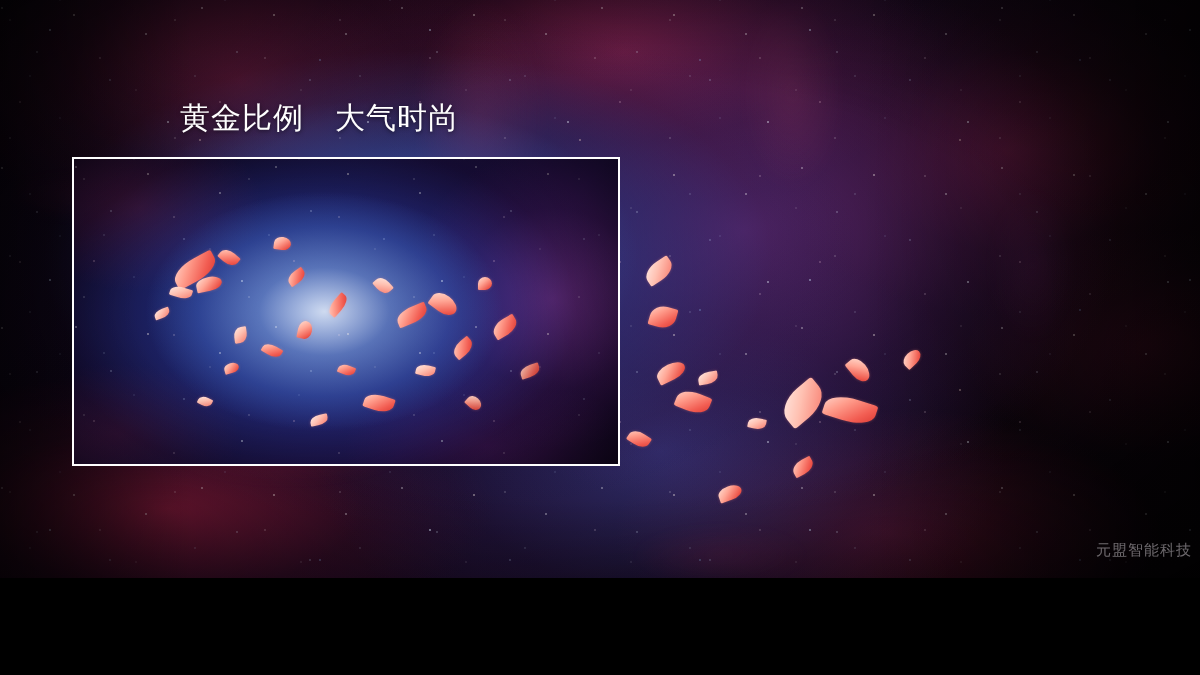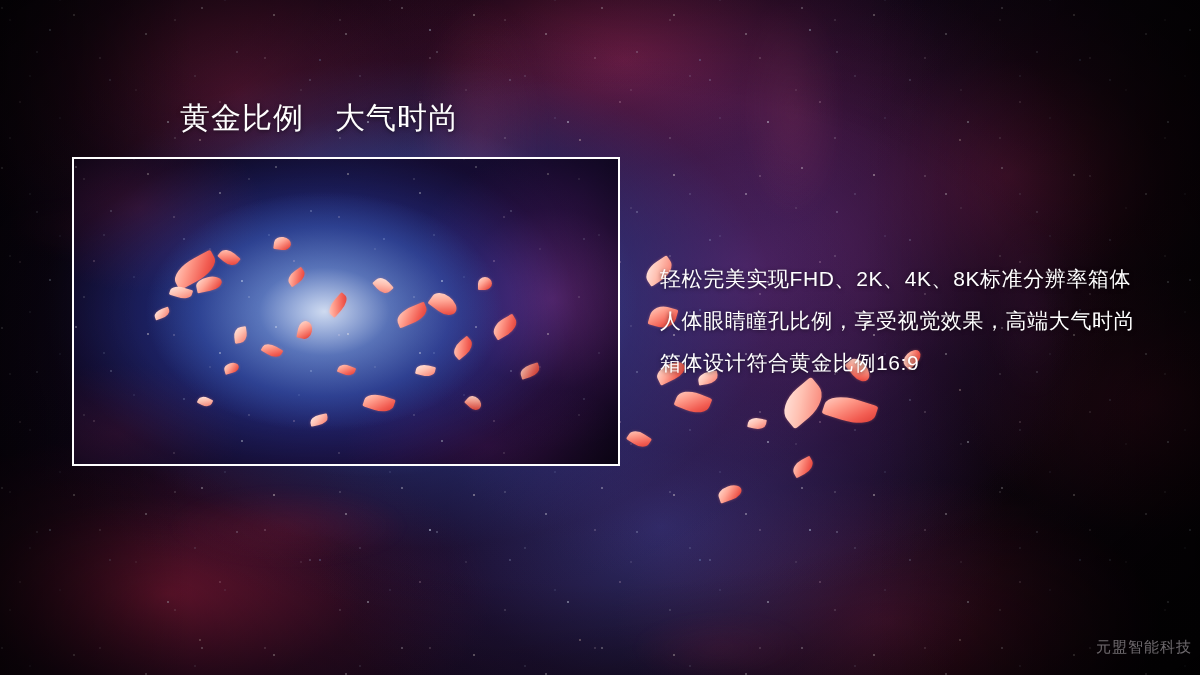--- a/index.html
+++ b/index.html
@@ -3,24 +3,25 @@
 <meta charset="utf-8">
 <style>
   html, body {
     margin: 0;
     padding: 0;
     background: #000;
   }
   #slide {
     position: relative;
     width: 1200px;
-    height: 675px;
+    height: 578px;
     overflow: hidden;
     font-family: "Liberation Sans", "DejaVu Sans", sans-serif;
     background: #06020a;
+    text-align: right;
   }
 
   
   .bg-layer {
     position: absolute;
     inset: 0;
     pointer-events: none;
   }
   .bg-base {
     background:
@@ -228,20 +229,15 @@
       <div class="petal pale" style="left: 780px; top: 388px; width: 46px; height: 30px; transform: rotate(-40deg);"></div>
       <div class="petal" style="left: 824px; top: 398px; width: 52px; height: 24px; transform: rotate(18deg);"></div>
       <div class="petal alt" style="left: 846px; top: 362px; width: 26px; height: 16px; transform: rotate(50deg);"></div>
       <div class="petal" style="left: 792px; top: 460px; width: 22px; height: 14px; transform: rotate(-28deg);"></div>
       <div class="petal pale" style="left: 748px; top: 418px; width: 18px; height: 11px; transform: rotate(12deg);"></div>
       <div class="petal alt" style="left: 902px; top: 352px; width: 20px; height: 13px; transform: rotate(-44deg);"></div>
     </div>
 
   <div id="slide-title">黄金比例　大气时尚</div>
 
-  <div id="body-text">
-    <div class="body-line">轻松完美实现FHD、2K、4K、8K标准分辨率箱体</div>
-    <div class="body-line">人体眼睛瞳孔比例，享受视觉效果，高端大气时尚</div>
-    <div class="body-line">箱体设计符合黄金比例16:9</div>
-  </div>
 
   <div id="watermark">元盟智能科技</div>
 </div>
 
 </body></html>

